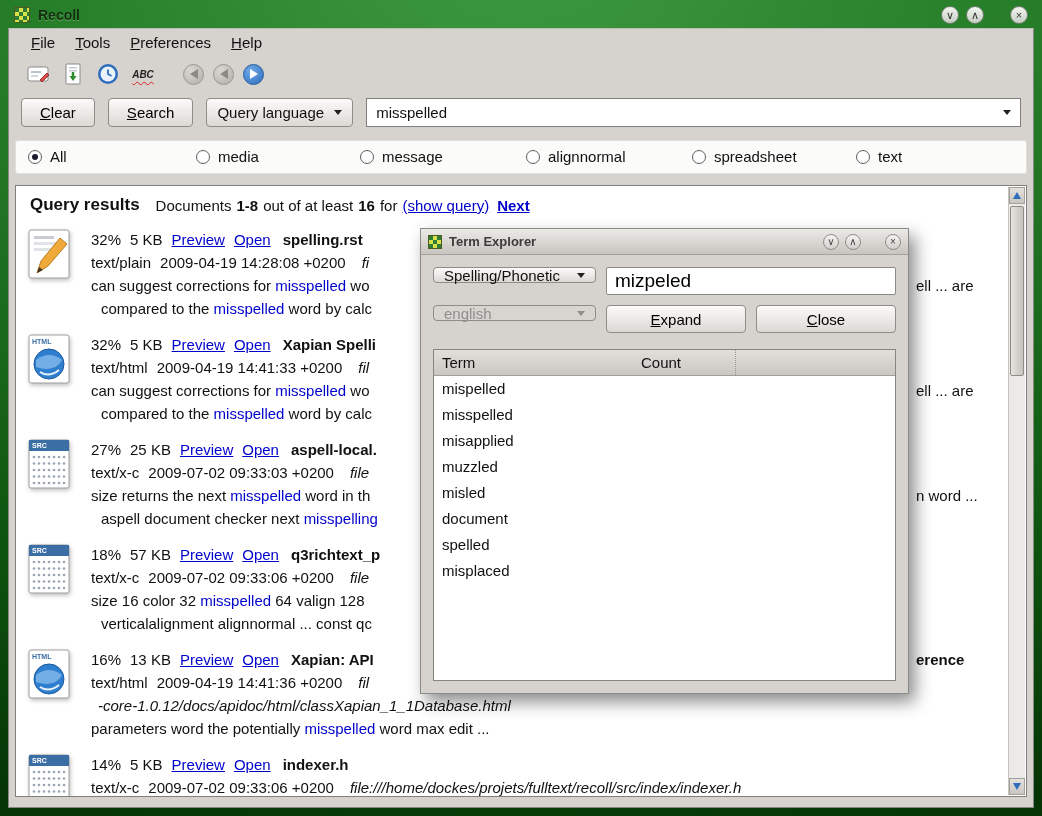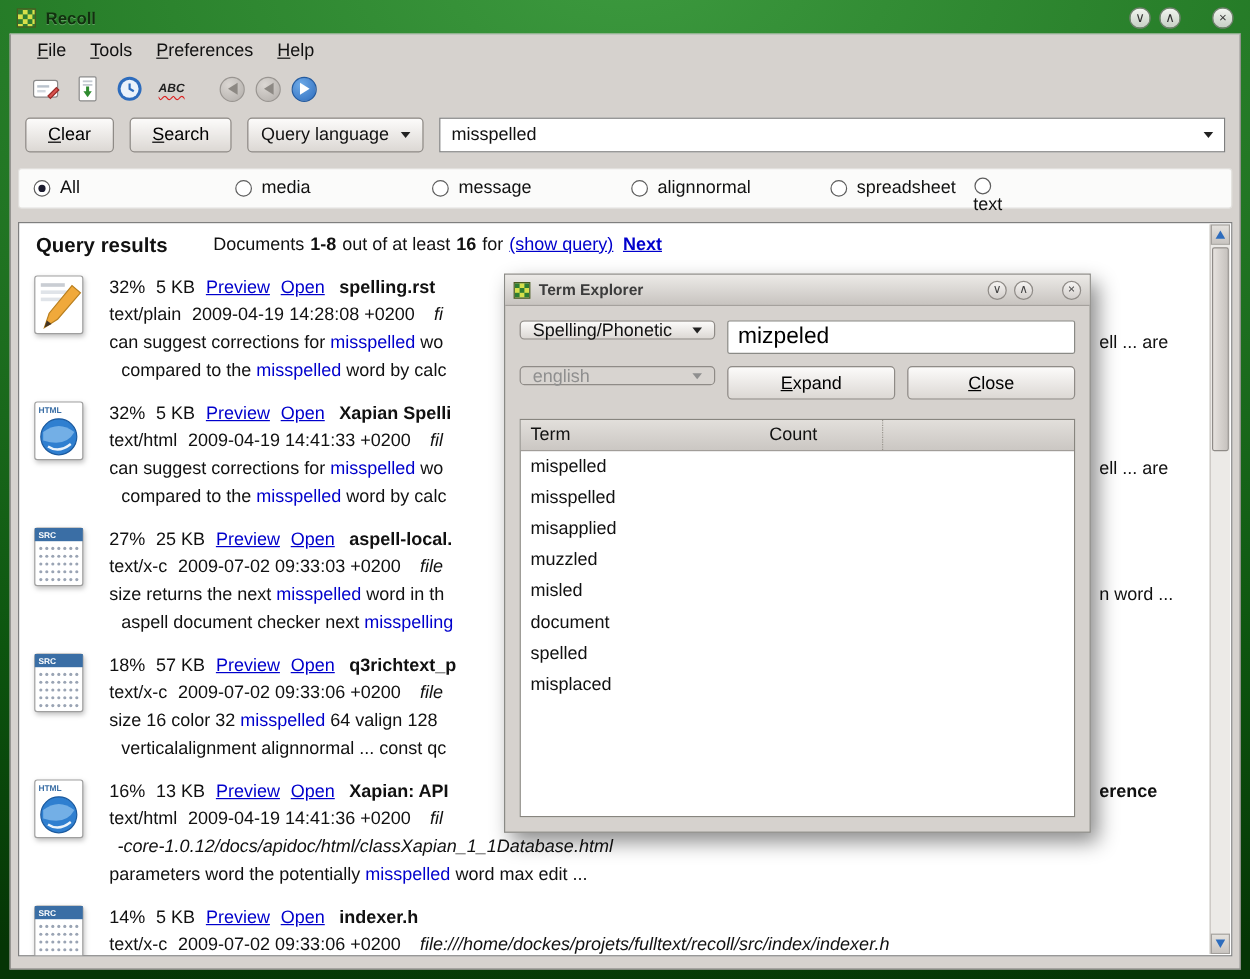--- a/index.html
+++ b/index.html
@@ -49,21 +49,21 @@
 
   .filterrow { position:relative; margin:13px 6px 0 6px; height:34px; background:#fbfbfa; border:1px solid #e2e0dd; border-radius:3px; }
   .filter { position:absolute; top:7px; display:flex; align-items:center; font-size:15px; }
   .radio { width:14px; height:14px; border-radius:50%; border:1px solid #5d5d5d; background:#fff; margin-right:8px; position:relative; }
   .radio.sel::after { content:""; position:absolute; left:3px; top:3px; width:6px; height:6px; border-radius:50%; background:#1b1b2e; }
 
   
   .results { position:absolute; left:6px; right:6px; top:156px; bottom:10px; background:#fff; border:1px solid #7f7f7f; overflow:hidden; }
   .rcontent { position:absolute; left:0; right:18px; top:0; bottom:0; padding:9px 4px 0 10px; overflow:hidden; }
 
-  .results-header { display:flex; align-items:flex-start; margin-left:4px;gap:22px; }
+  .results-header { display:flex; align-items:center; margin-left:4px; }
   .qr-title { font-size:17px; font-weight:bold; margin-right:16px; }
   .qr-info span, .qr-info b { margin-right:5px; }
   a.link { color:#0000cc; text-decoration:underline; cursor:pointer; }
   a.next { font-weight:bold; margin-left:8px; }
 
   .result { display:flex; margin-top:13px; }
   .ricon { width:48px; margin-right:17px; filter:drop-shadow(1px 2px 2px rgba(0,0,0,.25)); }
   .rtext { flex:1; position:relative; line-height:23px; }
   .rline { position:relative; white-space:nowrap; height:23px; }
   .rline.ind { padding-left:10px; }
@@ -193,21 +193,21 @@
           <span>message</span>
         </span>
         <span class="filter" style="left: 510px;">
           <span class="radio"></span>
           <span>alignnormal</span>
         </span>
         <span class="filter" style="left: 676px;">
           <span class="radio"></span>
           <span>spreadsheet</span>
         </span>
-        <span class="filter" style="left: 795px; flex-direction: column;">
+        <span class="filter" style="left: 840px;">
           <span class="radio"></span>
           <span>text</span>
         </span>
       </div>
 
     <div class="results">
       <div class="rcontent">
         <div class="results-header">
           <span class="qr-title">Query results</span>
           <span class="qr-info">

